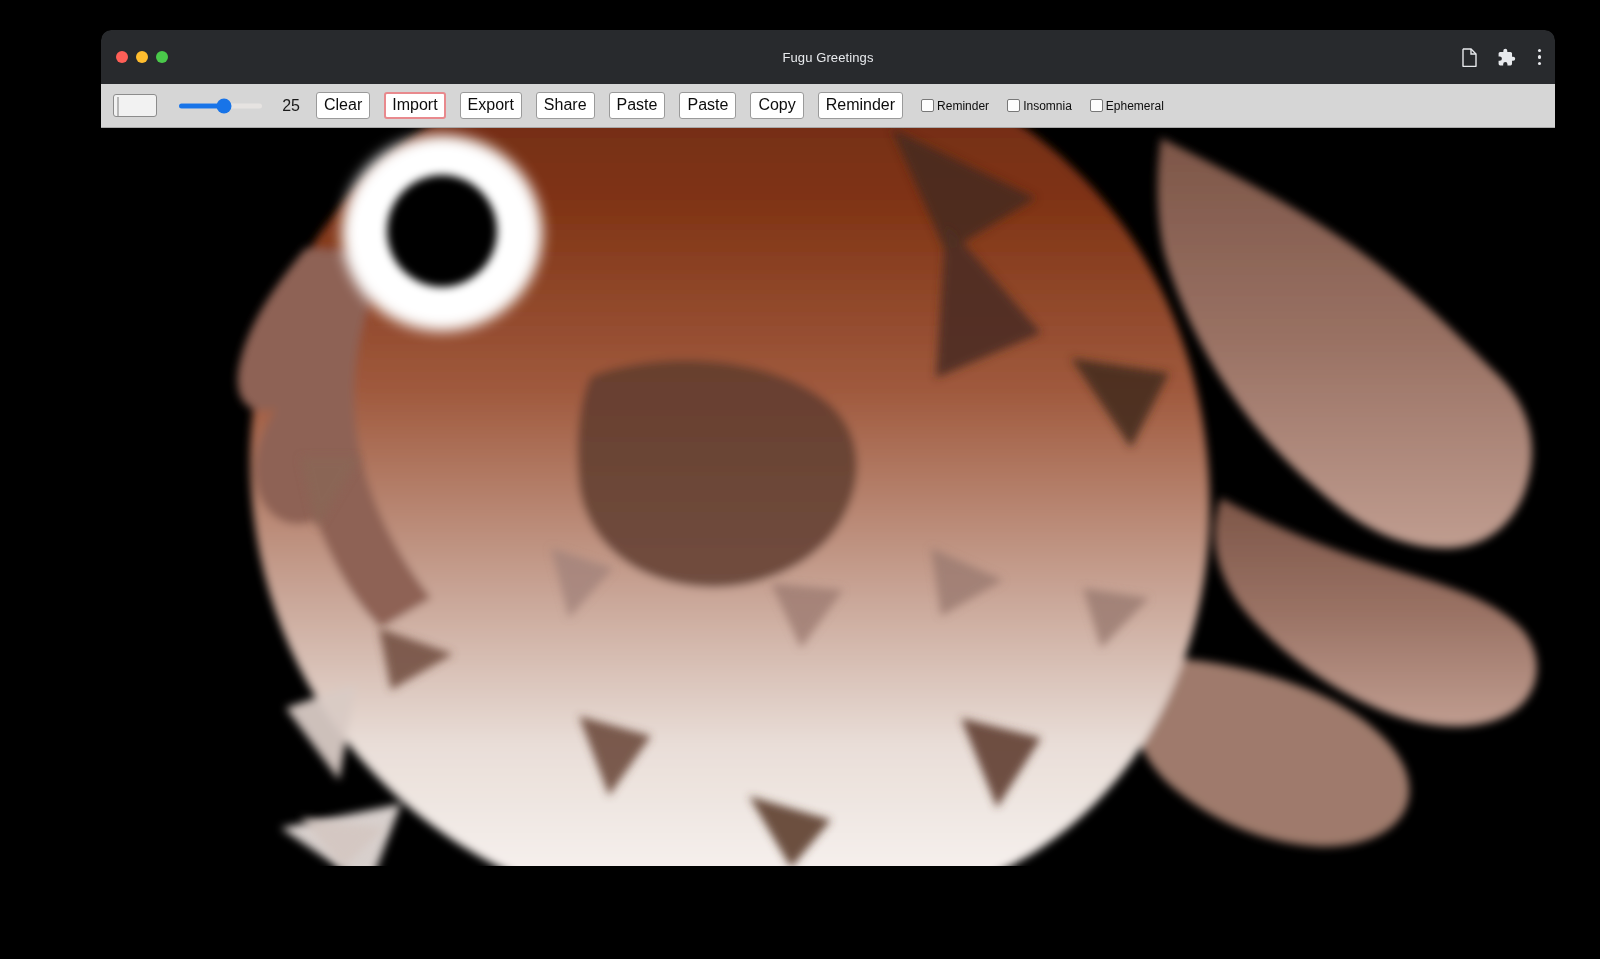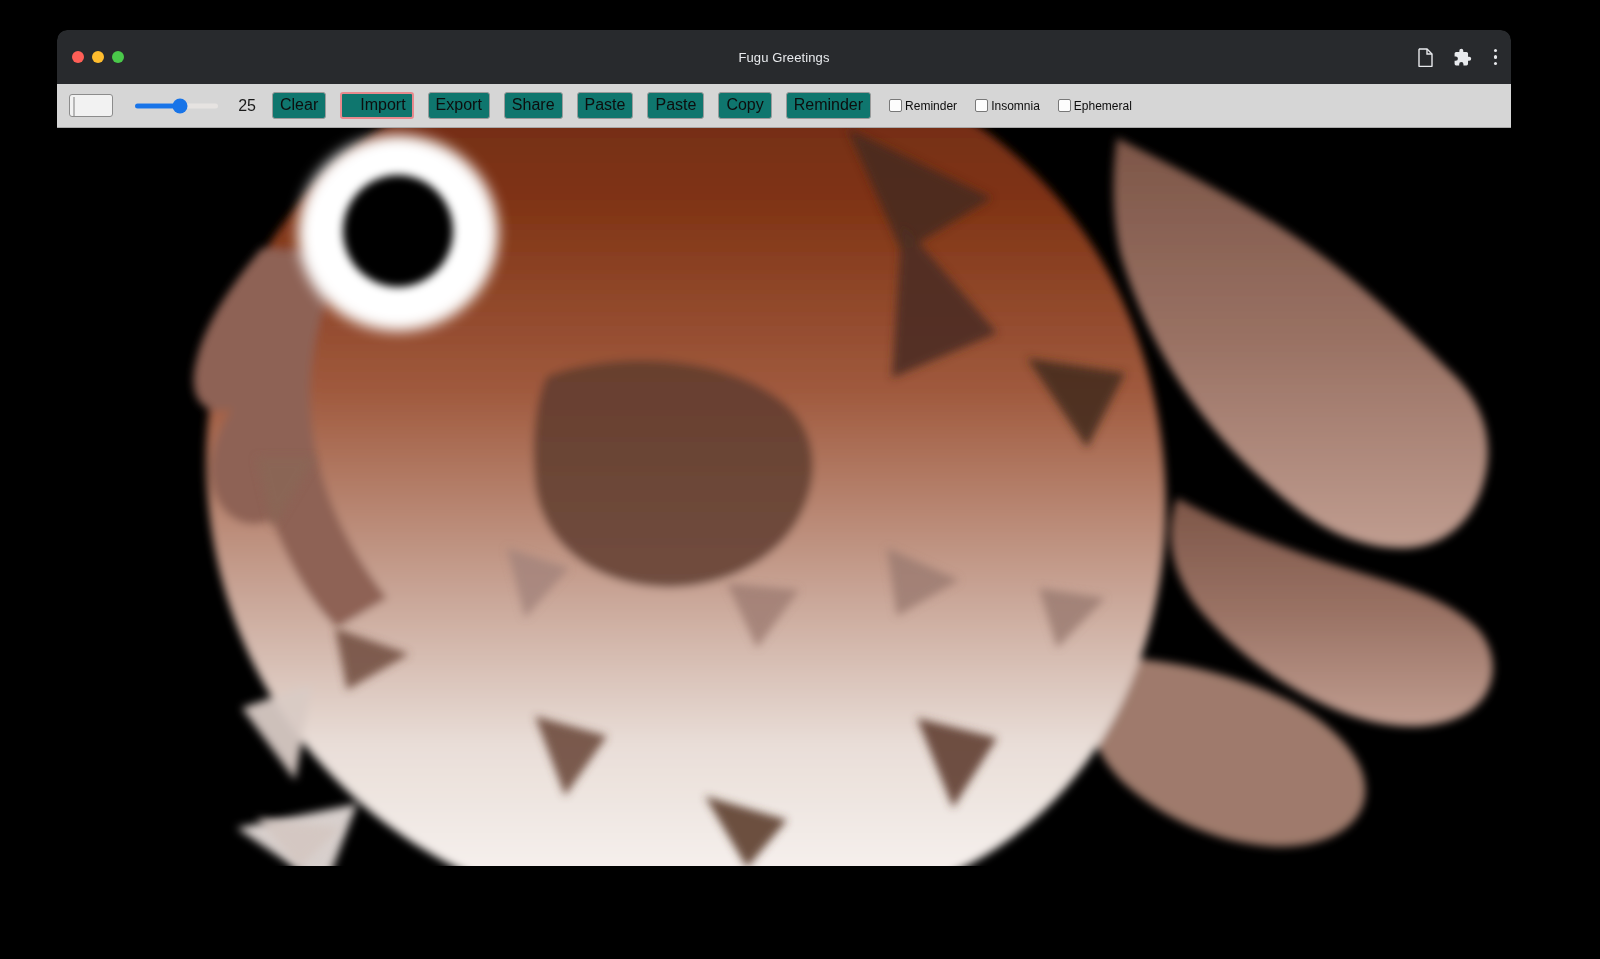--- a/index.html
+++ b/index.html
@@ -10,20 +10,21 @@
     height: 959px;
     overflow: hidden;
     font-family: "Liberation Sans", sans-serif;
   }
 
   #root {
     position: relative;
     width: 1338px;
     height: 959px;
     background: #000000;
+    margin-left: 44px;
   }
 
   
   .window {
     position: absolute;
     left: 57px;
     top: 30px;
     width: 1454px;
     height: 836px;
     border-radius: 10px;
@@ -177,31 +178,31 @@
     color: #1a1a1a;
     margin-right: 8px;
     min-width: 20px;
     text-align: right;
   }
 
   .btn {
     font-family: "Liberation Sans", sans-serif;
     font-size: 16px;
     color: #0d0d0d;
-    background: #0f766e;
+    background: #ffffff;
     border: 1px solid #9a9a9a;
     border-radius: 3px;
     padding: 2px 7px 3px 7px;
     margin-right: 6px;
     line-height: 20px;
     cursor: default;
   }
   .btn.focused {
     border: 2px solid #e8898d;
-    padding: 1px 6px 2px 18px;
+    padding: 1px 6px 2px 6px;
   }
 
   .checkwrap {
     display: inline-flex;
     align-items: center;
     font-size: 12px;
     color: #0d0d0d;
     margin-left: 4px;
     margin-right: 6px;
   }

